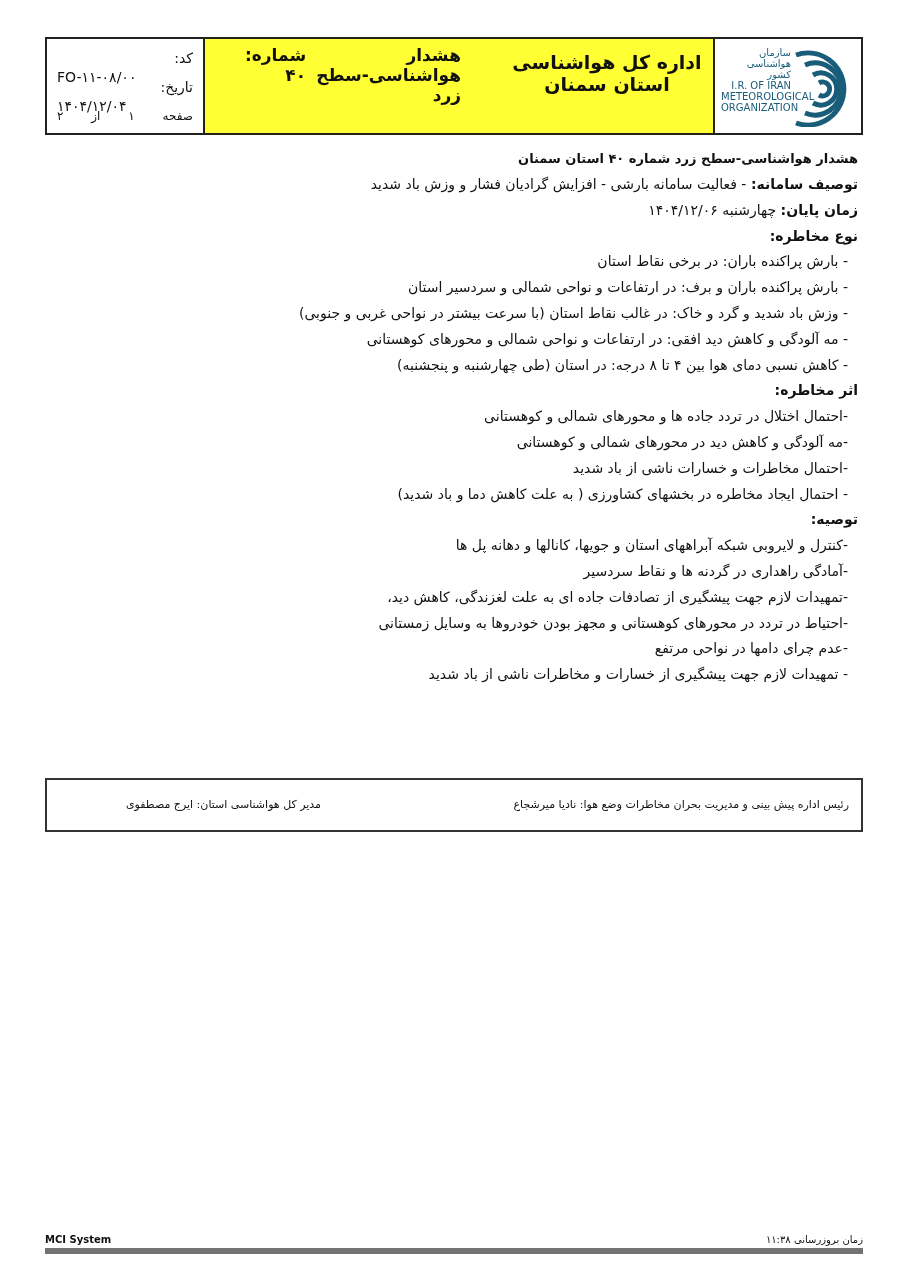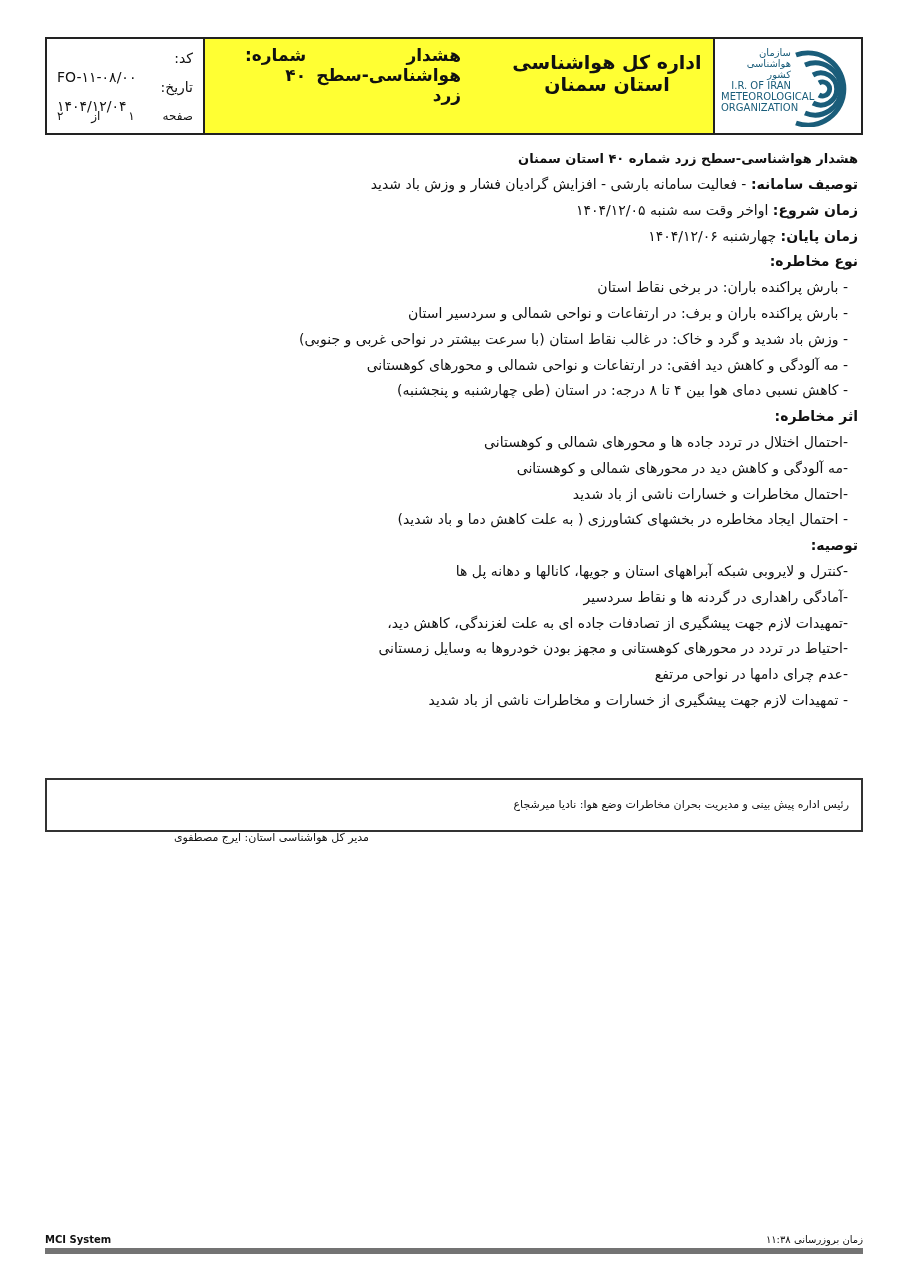--- a/index.html
+++ b/index.html
@@ -20,21 +20,21 @@
   .logo .txt { position:absolute; left:6px; top:8px; font-size:10px; color:#1a5d7a; line-height:11px; text-align:right; width:70px; }
   .logo svg { position:absolute; right:8px; top:8px; }
   .content { position:absolute; right:48px; top:146px; width:820px; direction:rtl; text-align:right; font-size:14px; }
   .content .line { height:25.8px; line-height:25.8px; white-space:nowrap; }
   .content .heading-line { font-weight:bold; font-size:13px; height:26px; line-height:26px; }
   .content b { font-weight:bold; }
   .content .ind { padding-right:10px; }
   .signbox { position:absolute; left:45px; top:778px; width:818px; height:54px; border:2px solid #333;
              box-sizing:border-box; direction:rtl; font-size:11px; }
   .signbox .s1 { position:absolute; right:12px; top:18px; }
-  .signbox .s2 { position:absolute; right:492px; top:18px;margin-top:33px; }
+  .signbox .s2 { position:absolute; right:540px; top:18px; }
   .footer { position:absolute; left:45px; top:1234px; width:818px; height:14px; border-bottom:6px solid #737373;
             font-size:10px; }
   .footer .left { position:absolute; left:0; top:0; font-weight:bold; }
   .footer .right { position:absolute; right:0; top:0; direction:rtl; }
 </style>
 </head>
 <body>
 
 <div class="header">
   <div class="meta">
@@ -74,21 +74,20 @@
         <path d="M22 28 A16 16 0 1 1 22 56"></path>
         <path d="M28 36 A7 7 0 1 1 28 48"></path>
       </g>
     </svg>
   </div>
 </div>
 
 <div class="content">
   <div class="heading-line">هشدار هواشناسی-سطح زرد شماره ۴۰ استان سمنان</div>
   <div class="line"><b>توصیف سامانه:</b><span> - فعالیت سامانه بارشی - افزایش گرادیان فشار و وزش باد شدید</span></div>
-  <div class="line"><b>زمان شروع:</b><span> اواخر وقت سه شنبه ۱۴۰۴/۱۲/۰۵</span></div>
   <div class="line"><b>زمان پایان:</b><span>  چهارشنبه ۱۴۰۴/۱۲/۰۶</span></div>
   <div class="line"><b>نوع مخاطره:</b></div>
   <div class="line ind">- بارش پراکنده باران: در برخی نقاط استان</div>
   <div class="line ind">- بارش پراکنده باران و برف: در ارتفاعات و نواحی شمالی و سردسیر استان</div>
   <div class="line ind">- وزش باد شدید و گرد و خاک: در غالب نقاط استان (با سرعت بیشتر در نواحی غربی و جنوبی)</div>
   <div class="line ind">- مه آلودگی و کاهش دید افقی: در ارتفاعات و نواحی شمالی و محورهای کوهستانی</div>
   <div class="line ind">- کاهش نسبی دمای هوا بین ۴ تا ۸ درجه: در استان (طی چهارشنبه و پنجشنبه)</div>
   <div class="line"><b>اثر مخاطره:</b></div>
   <div class="line ind">-احتمال اختلال در تردد جاده ها و محورهای شمالی و کوهستانی</div>
   <div class="line ind">-مه آلودگی و کاهش دید در محورهای شمالی و کوهستانی</div>

